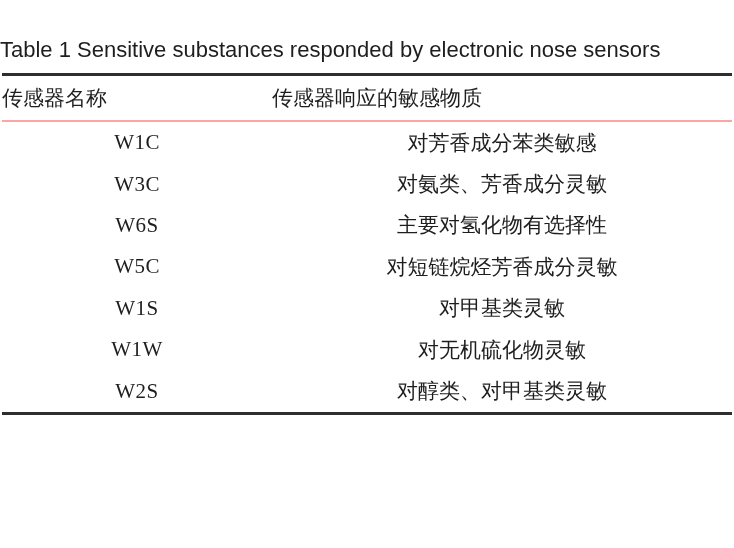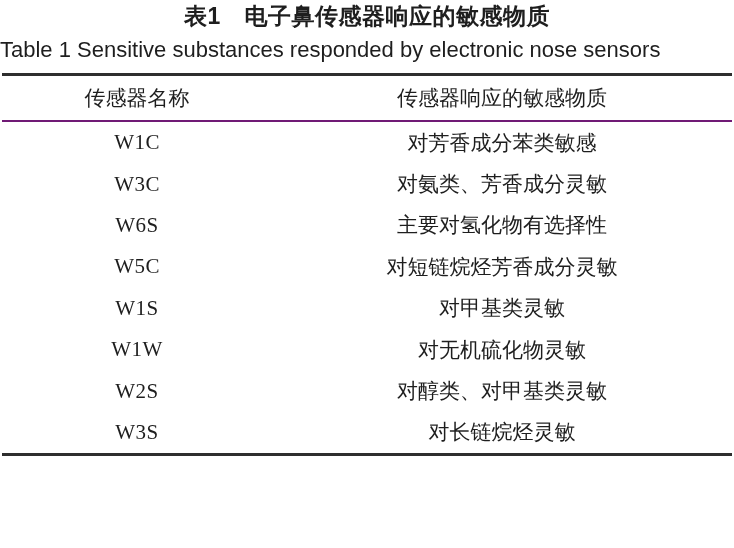--- a/index.html
+++ b/index.html
@@ -43,42 +43,41 @@
     font-family: "Liberation Serif", "DejaVu Serif", serif;
     font-size: 21px;
     border-top: 3px solid #2e2e2e;
     border-bottom: 3px solid #2e2e2e;
   }
   col.c1 { width: 37%; }
   col.c2 { width: 63%; }
   thead th {
     font-weight: 400;
     height: 44px;
-    text-align: center;
+    text-align: left;
     vertical-align: middle;
-    border-bottom: 2px solid #701a75;
+    border-bottom: 2px solid #fca5a5;
     padding: 0;
   }
   tbody td {
     height: 41.4px;
     text-align: center;
     vertical-align: middle;
     padding: 0;
   }
   td.sensor {
     font-family: "Liberation Serif", "DejaVu Serif", serif;
     letter-spacing: 0.5px;
   }
 </style>
 </head>
 <body>
 
 <div class="page">
 
-  <div class="title-cn">表1　电子鼻传感器响应的敏感物质</div>
   <div class="title-en">Table 1 Sensitive substances responded by electronic nose sensors</div>
 
   <table class="sensor-table">
     <colgroup>
       <col class="c1">
       <col class="c2">
     </colgroup>
     <thead>
       <tr>
         <th>传感器名称</th>
@@ -107,20 +106,16 @@
         <td>对甲基类灵敏</td>
       </tr>
       <tr>
         <td class="sensor">W1W</td>
         <td>对无机硫化物灵敏</td>
       </tr>
       <tr>
         <td class="sensor">W2S</td>
         <td>对醇类、对甲基类灵敏</td>
       </tr>
-      <tr>
-        <td class="sensor">W3S</td>
-        <td>对长链烷烃灵敏</td>
-      </tr>
     </tbody>
   </table>
 
 </div>
 
 </body></html>

